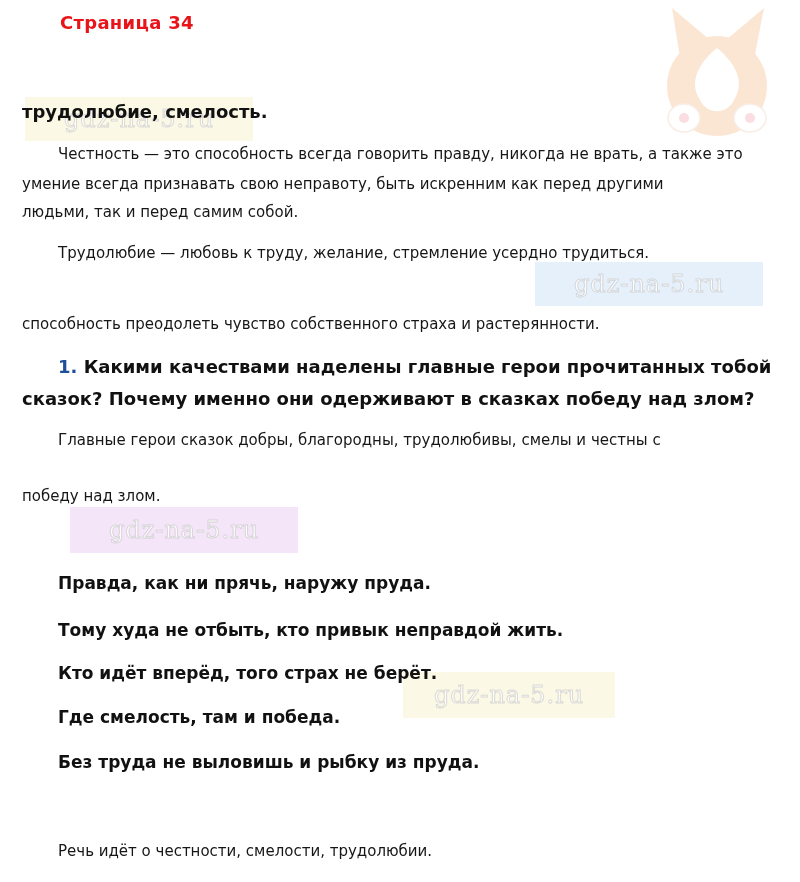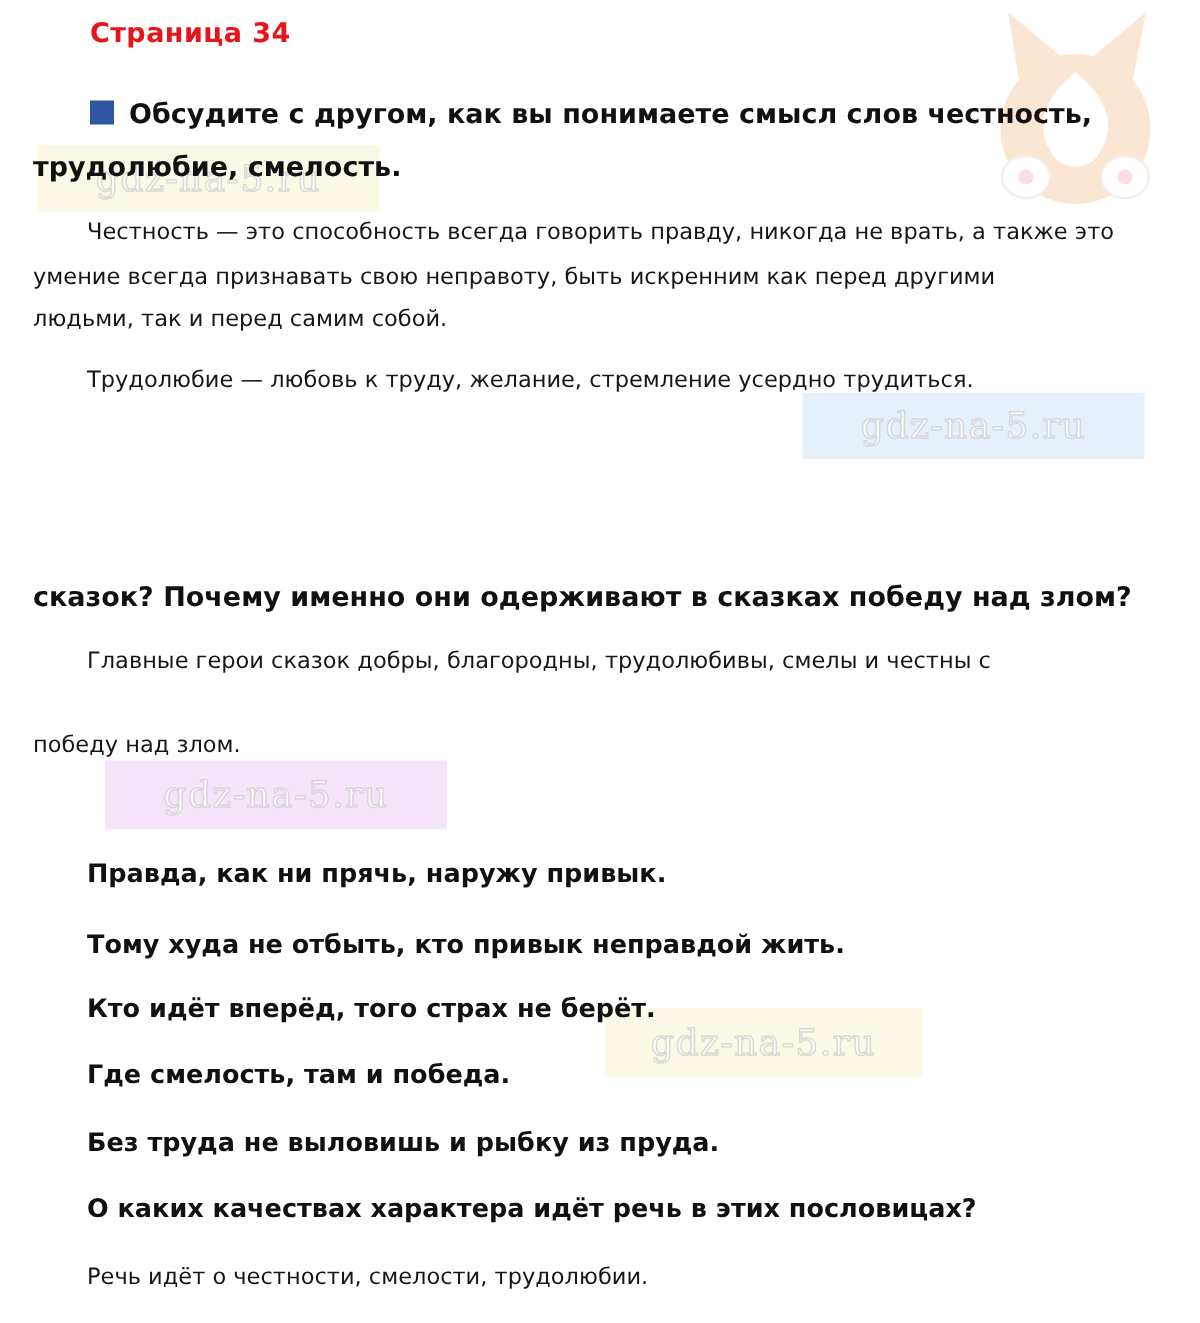--- a/index.html
+++ b/index.html
@@ -38,39 +38,40 @@
   <path d="M75 48 C60 60, 45 80, 58 100 C65 115, 85 115, 92 100 C105 80, 90 60, 75 48 Z" fill="#ffffff"></path>
   <ellipse cx="42" cy="118" rx="16" ry="14" fill="#ffffff" stroke="#f0d8c8" stroke-width="1.5"></ellipse>
   <ellipse cx="108" cy="118" rx="16" ry="14" fill="#ffffff" stroke="#f0d8c8" stroke-width="1.5"></ellipse>
   <circle cx="42" cy="118" r="5" fill="#f4b8c0"></circle>
   <circle cx="108" cy="118" r="5" fill="#f4b8c0"></circle>
 </svg>
 
 <div class="text-layer" style="left:0;top:0;width:800px;height:782px;">
   <div class="abs page-title">Страница 34</div>
 
-  <div class="abs heading" style="left:60px; top:66px;">
-    <span class="square"></span><span>Обсудите с другом, как вы понимаете смысл слов честность,</span>
-  </div>
   <div class="abs heading" style="left:22px; top:101px;">трудолюбие, смелость.</div>
 
   <div class="abs body-text" style="left:58px; top:145px;">Честность — это способность всегда говорить правду, никогда не врать, а также это</div>
   <div class="abs body-text" style="left:22px; top:175px;">умение всегда признавать свою неправоту, быть искренним как перед другими</div>
   <div class="abs body-text" style="left:22px; top:203px;">людьми, так и перед самим собой.</div>
 
   <div class="abs body-text" style="left:58px; top:244px;">Трудолюбие — любовь к труду, желание, стремление усердно трудиться.</div>
 
+  <div class="abs body-text" style="left:22px; top:315px;">способность преодолеть чувство собственного страха и растерянности.</div>
 
+  <div class="abs heading" style="left:58px; top:356px;">
+    <span class="num">1.</span>
+    <span>Какими качествами наделены главные герои прочитанных тобой</span>
+  </div>
   <div class="abs heading" style="left:22px; top:388px;">сказок? Почему именно они одерживают в сказках победу над злом?</div>
 
   <div class="abs body-text" style="left:58px; top:431px;">Главные герои сказок добры, благородны, трудолюбивы, смелы и честны с</div>
   <div class="abs body-text" style="left:22px; top:487px;">победу над злом.</div>
 
 
-  <div class="abs proverb" style="left:58px; top:573px;">Правда, как ни прячь, наружу привык.</div>
+  <div class="abs proverb" style="left:58px; top:573px;">Правда, как ни прячь, наружу пруда.</div>
   <div class="abs proverb" style="left:58px; top:620px;">Тому худа не отбыть, кто привык неправдой жить.</div>
   <div class="abs proverb" style="left:58px; top:663px;">Кто идёт вперёд, того страх не берёт.</div>
   <div class="abs proverb" style="left:58px; top:707px;">Где смелость, там и победа.</div>
   <div class="abs proverb" style="left:58px; top:752px;">Без труда не выловишь и рыбку из пруда.</div>
 
-  <div class="abs proverb" style="left:58px; top:796px;">О каких качествах характера идёт речь в этих пословицах?</div>
   <div class="abs body-text" style="left:58px; top:842px;">Речь идёт о честности, смелости, трудолюбии.</div>
 </div>
 
 </body></html>

